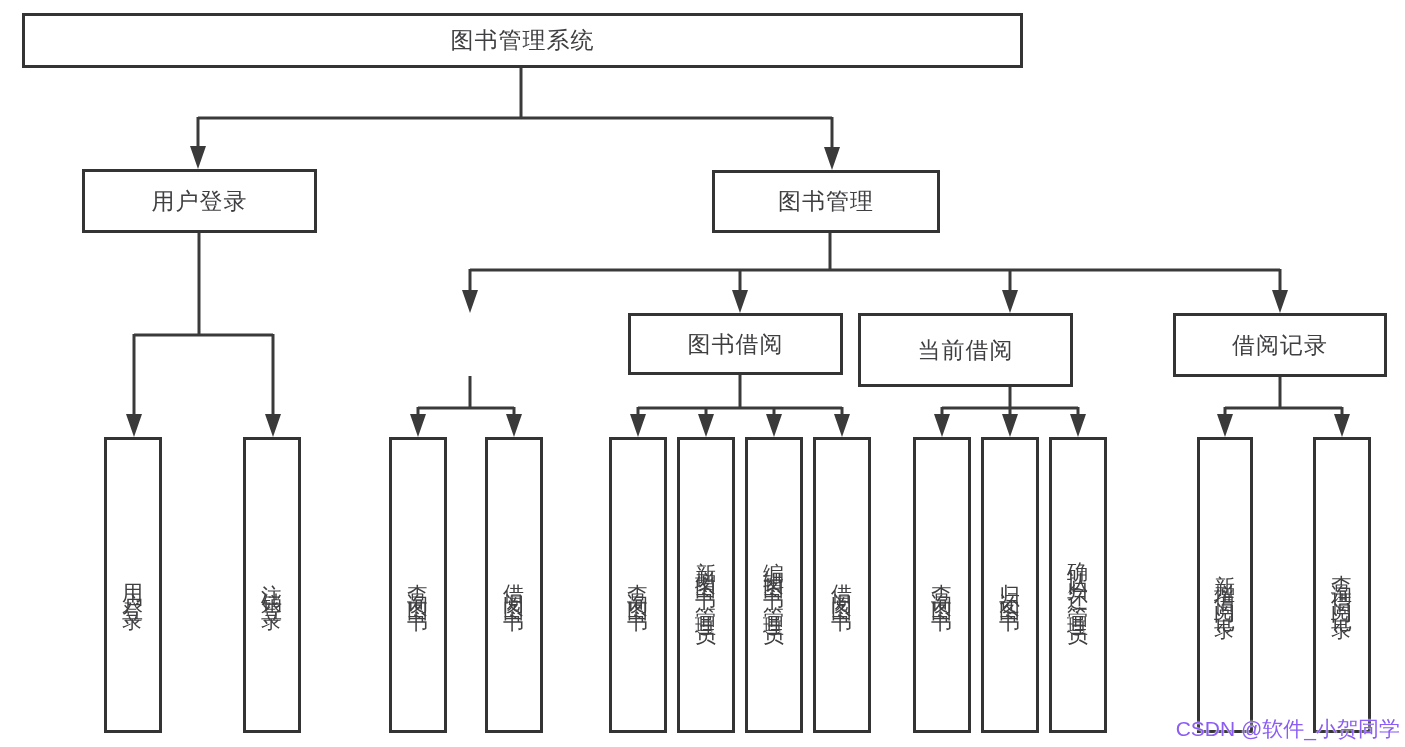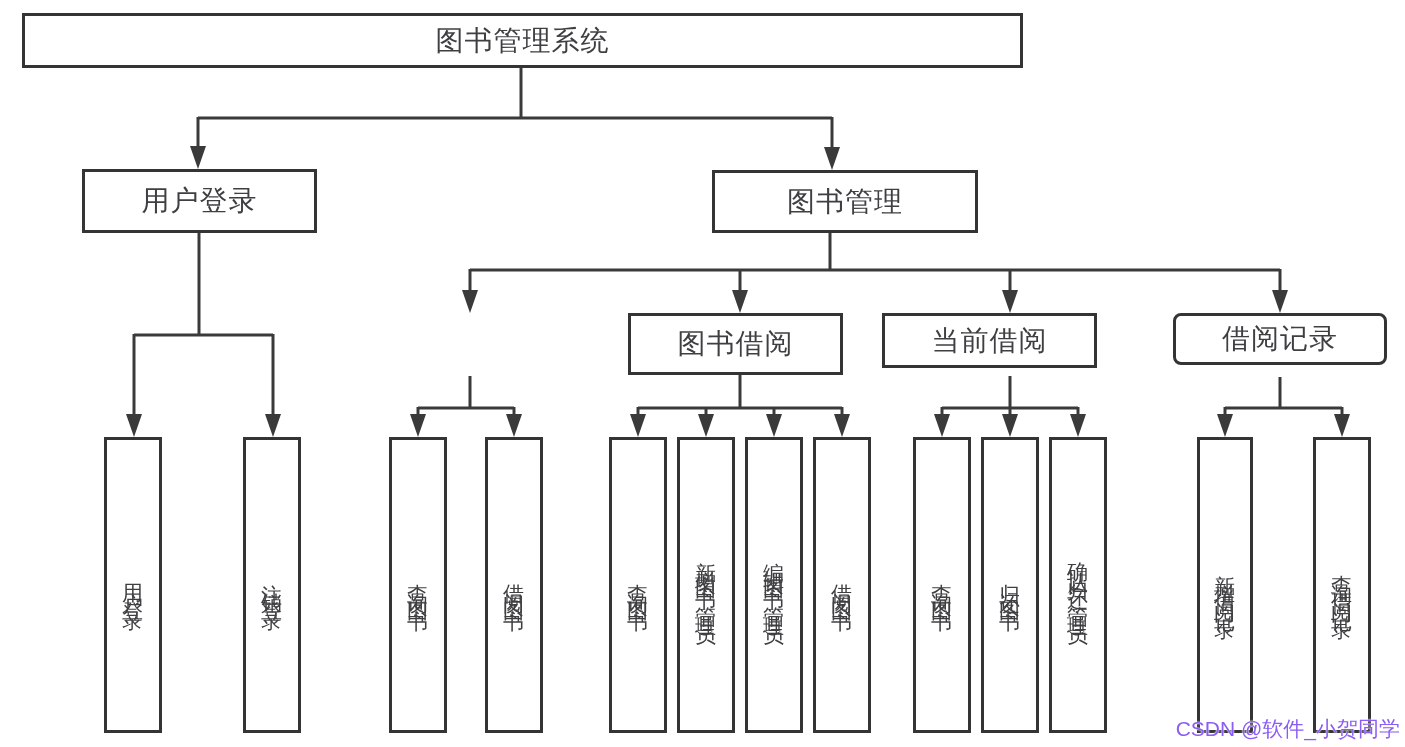--- a/index.html
+++ b/index.html
@@ -12,37 +12,37 @@
   }
   .connectors{position:absolute;left:0;top:0;width:1405px;height:747px;}
   .box{
     position:absolute;
     box-sizing:border-box;
     border:3px solid #343434;
     background:#ffffff;
     display:flex;align-items:center;justify-content:center;
     color:#3f3f42;
   }
-  .hlabel{font-size:28px;letter-spacing:1px;white-space:nowrap;}
+  .hlabel{font-size:23px;letter-spacing:1px;white-space:nowrap;}
   .vtext{
     writing-mode:vertical-rl;
     text-orientation:mixed;
     font-size:21px;
     line-height:1;
     letter-spacing:9px;
     white-space:nowrap;
   }
   
   .root-box{left:22px;top:13px;width:1001px;height:55px;}
   .l2-user{left:82px;top:169px;width:235px;height:64px;}
-  .l2-book{left:712px;top:170px;width:266px;height:63px;}
+  .l2-book{left:712px;top:170px;width:228px;height:63px;}
   .l3-rec{left:362px;top:313px;width:216px;height:63px;}
   .l3-bor{left:628px;top:313px;width:215px;height:62px;}
-  .l3-cur{left:882px;top:313px;width:215px;height:55px;}
-  .l3-his{left:1173px;top:313px;width:214px;height:52px;border-radius:8px;}
+  .l3-cur{left:858px;top:313px;width:215px;height:74px;}
+  .l3-his{left:1173px;top:313px;width:214px;height:64px;}
   .leaf{top:437px;width:58px;height:296px;}
   .lf-login{left:104px;}
   .lf-logout{left:243px;}
   .lf-rec-q{left:389px;}
   .lf-rec-b{left:485px;}
   .lf-bor-q{left:609px;}
   .lf-bor-a{left:677px;}
   .lf-bor-e{left:745px;}
   .lf-bor-b{left:813px;}
   .lf-cur-q{left:913px;}

